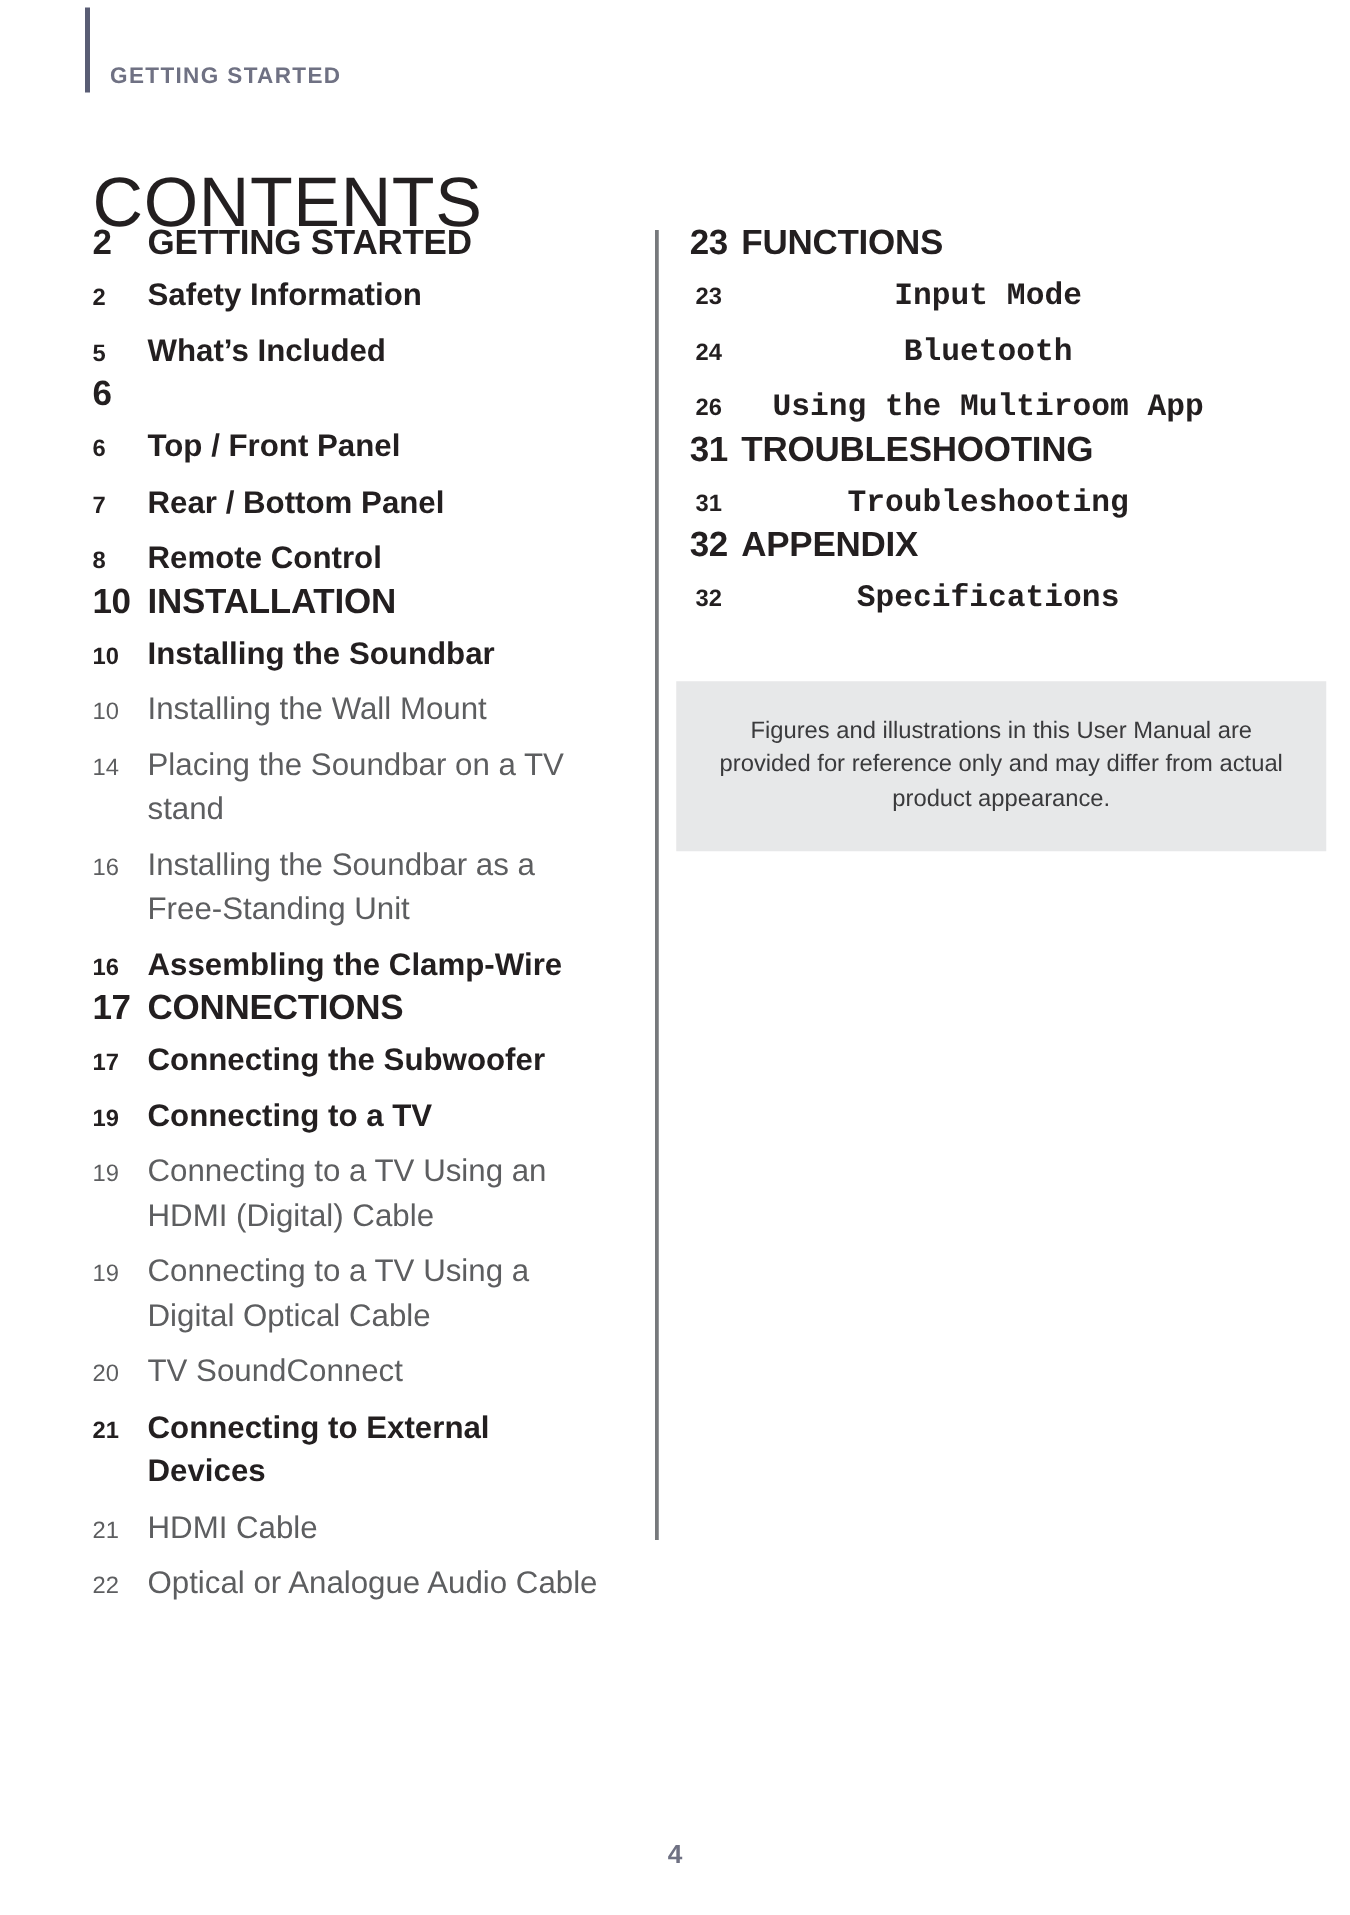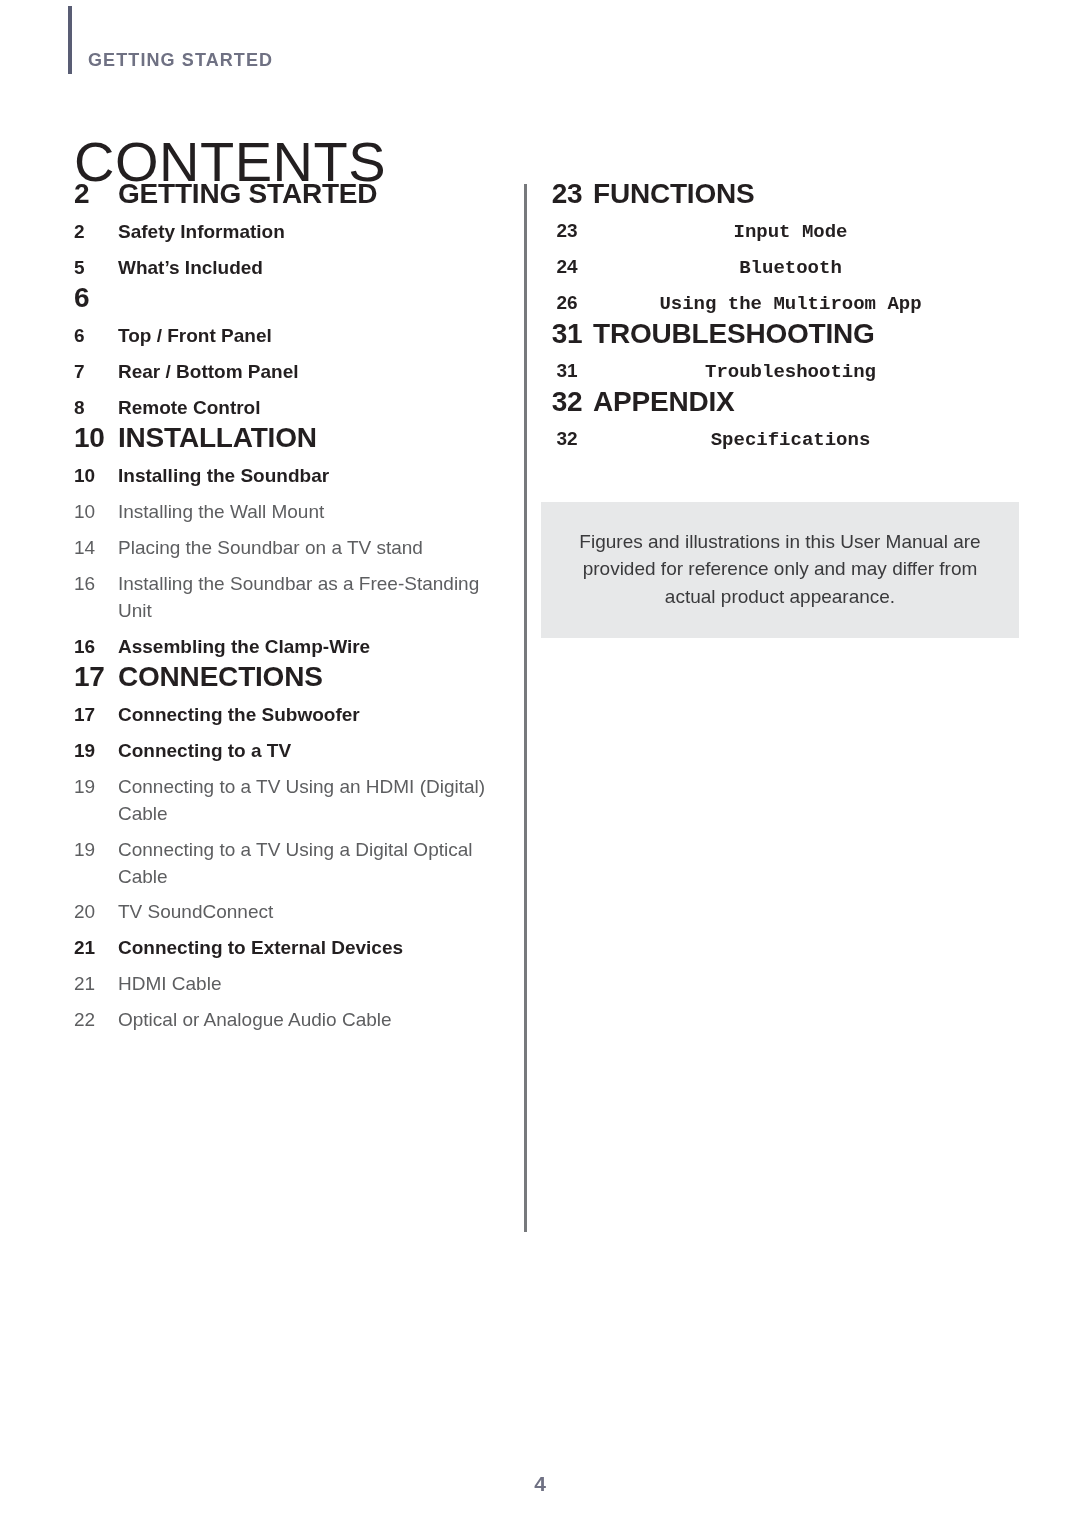--- a/index.html
+++ b/index.html
@@ -84,21 +84,21 @@
   .row {
     display: flex;
     align-items: baseline;
     margin-top: 9px;
   }
   .row .num {
     flex: 0 0 auto;
     font-size: 19px;
   }
   .row .title {
-    font-size: 19px;
+    font-size: 25px;
     line-height: 1.42;
   }
 
   
   .lvl1 .num, .lvl1 .title { font-weight: bold; color: #231f20; }
   .lvl2 .num, .lvl2 .title { font-weight: normal; color: #5d5e60; }
   .lvl2 .title { font-weight: 300; }
 
   
   .col-left  .sec .num   { width: 44px; }
@@ -110,21 +110,21 @@
   .col-right .row .num   { width: 52px; }
   .col-right .row .title { width: 395px; font-family: Liberation Mono, monospace; }
 
   .sec-block { margin-bottom: 0; }
 
   
   .note-box {
     margin-top: 48px;
     background: #e7e8e9;
     padding: 26px 24px 28px 24px;
-    width: 478px;
+    width: 520px;
   }
   .note-box p {
     margin: 0;
     font-size: 19px;
     font-weight: 300;
     line-height: 1.45;
     color: #3a3a3c;
   }
 
   

